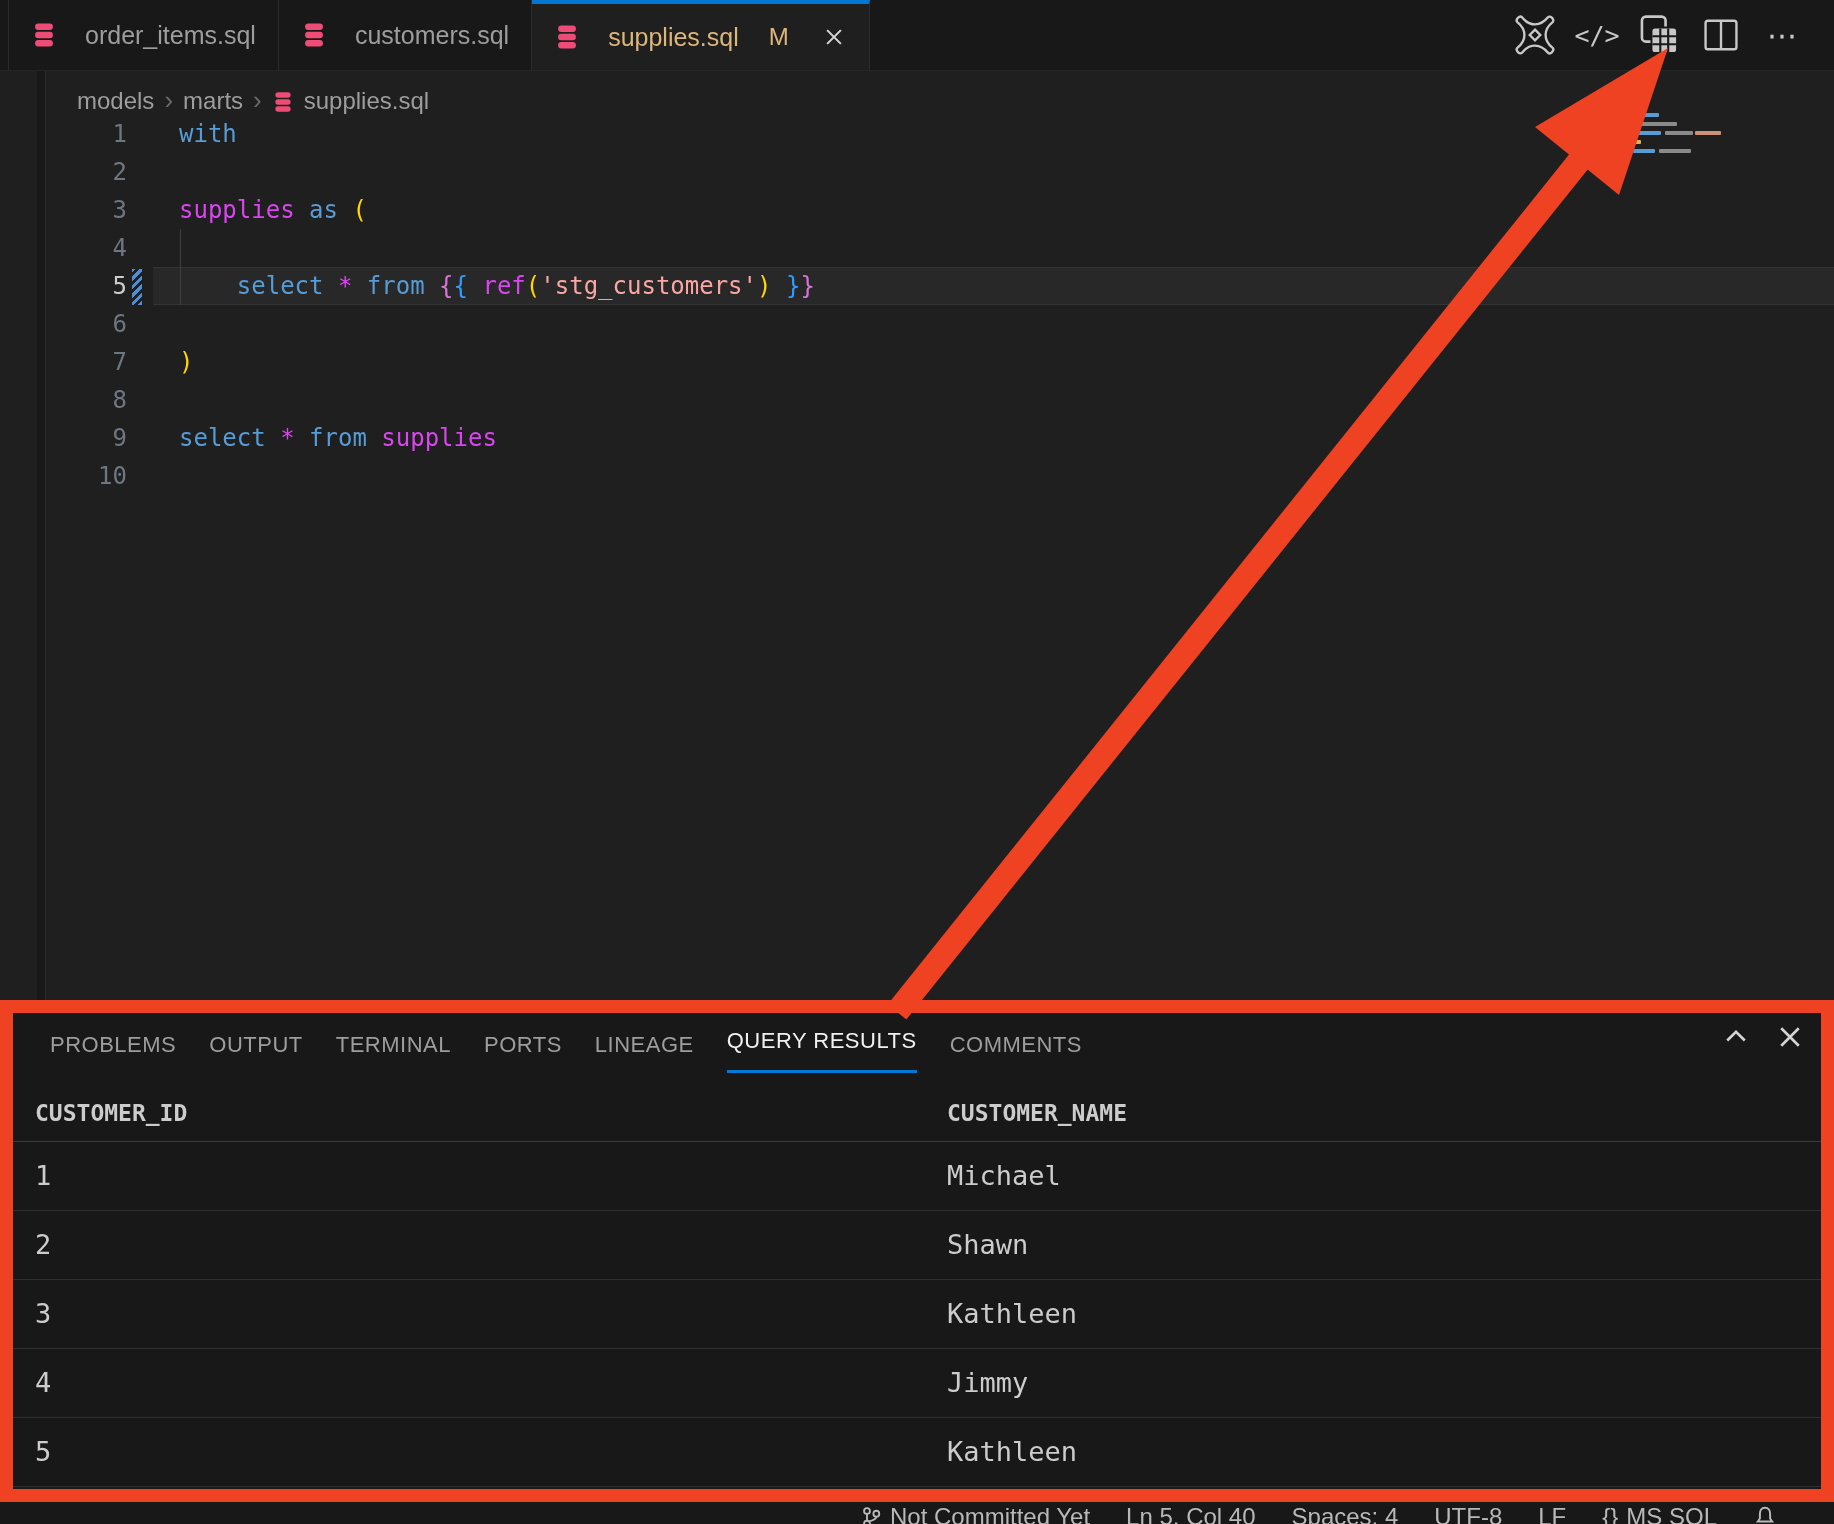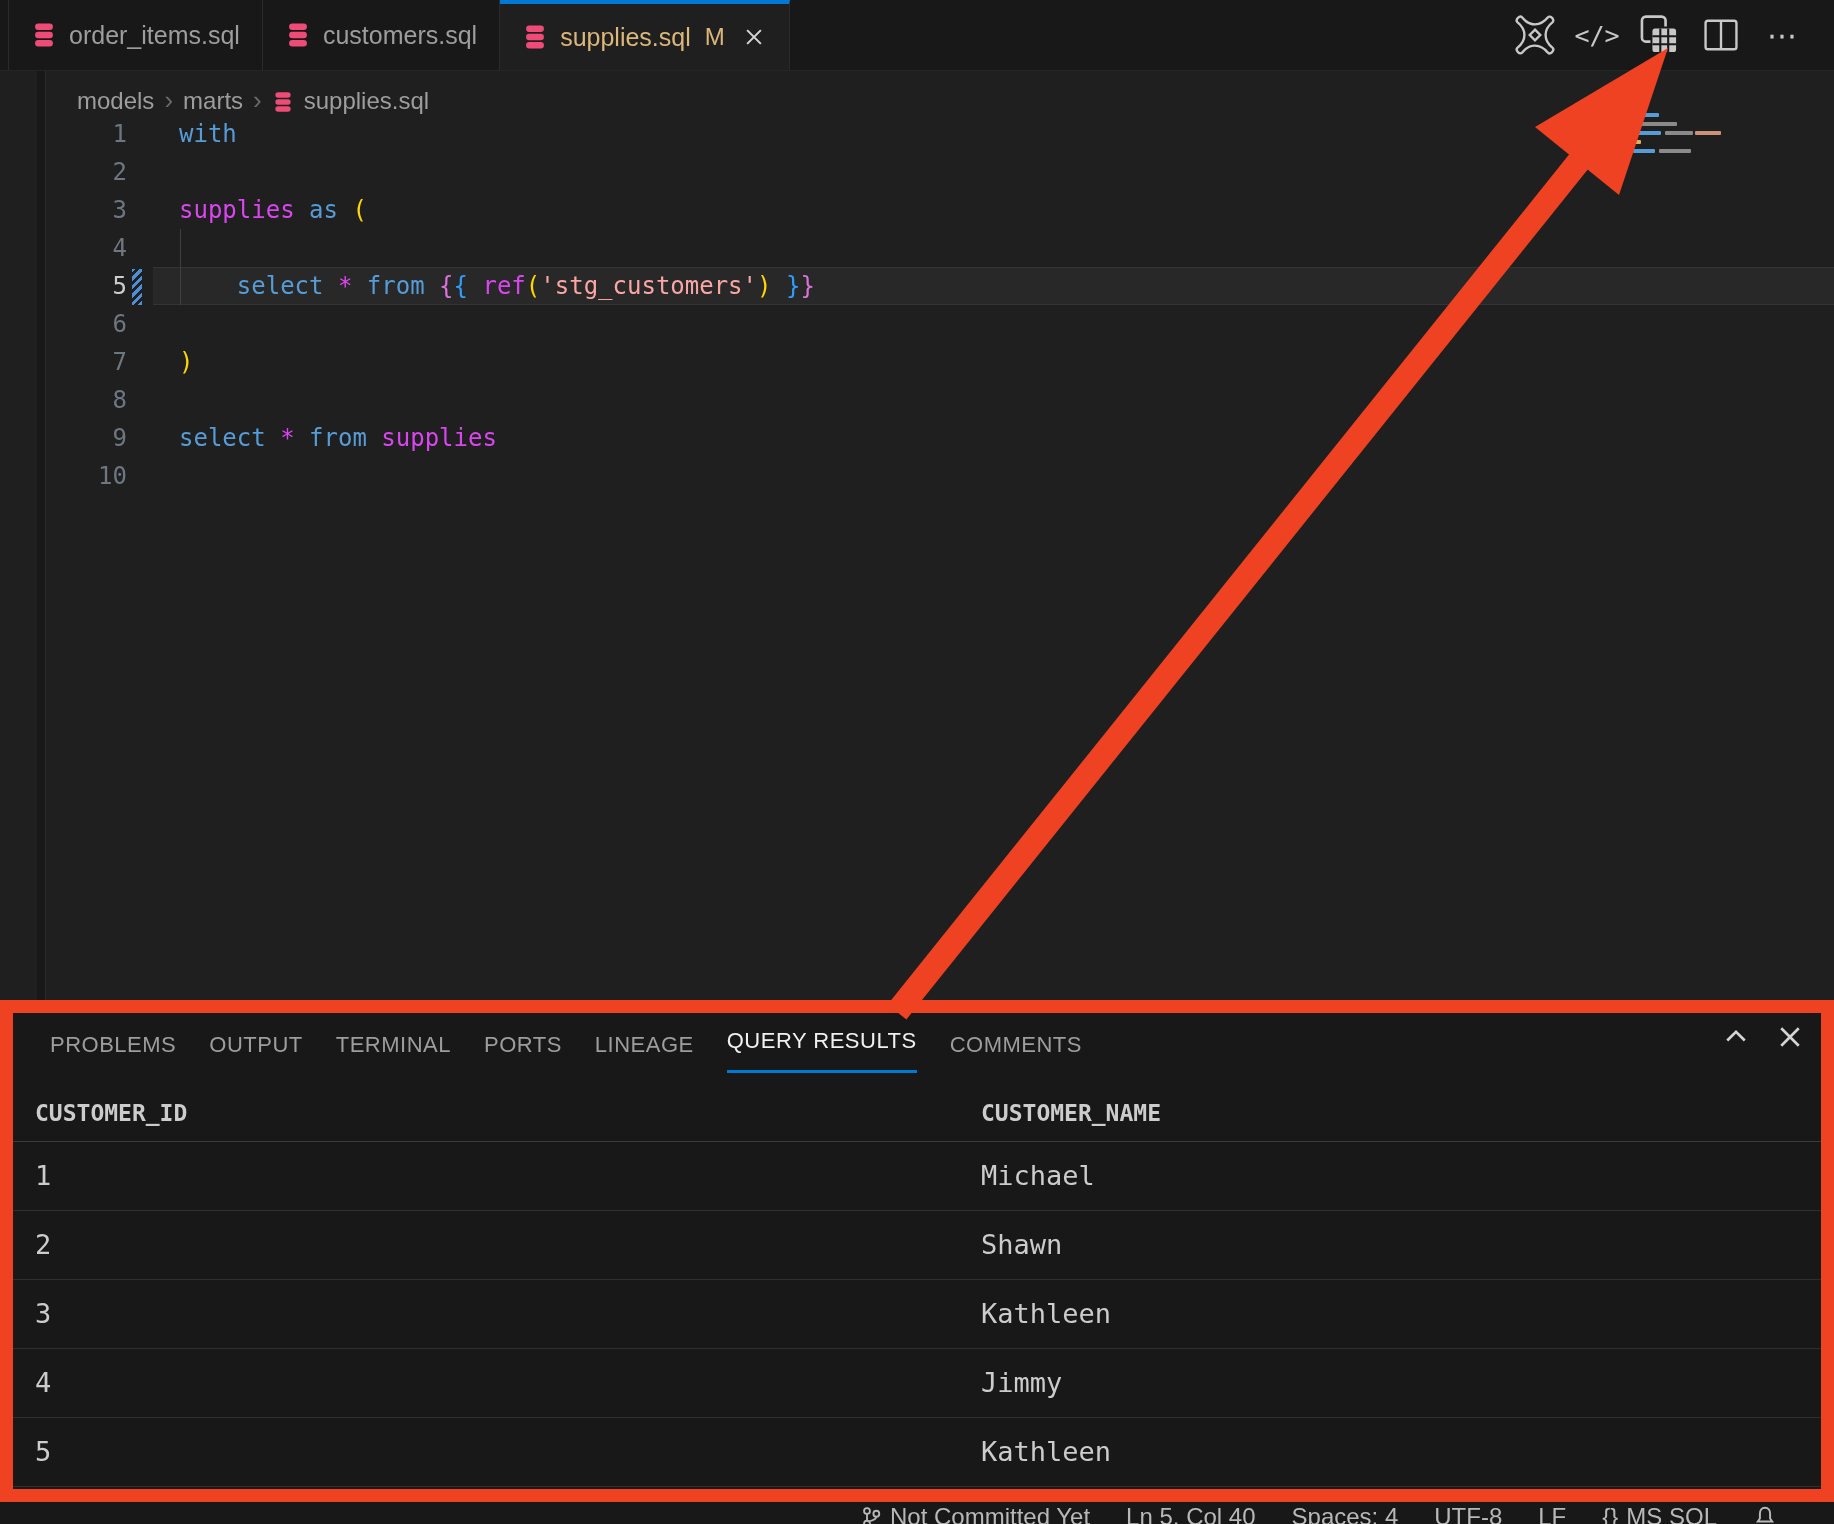--- a/index.html
+++ b/index.html
@@ -1,21 +1,21 @@
 <!DOCTYPE html>
 <html><head>
 <meta charset="utf-8">
 <style>
   html,body{margin:0;padding:0;background:#1f1f1f;}
   #page{position:relative;width:1834px;height:1524px;background:#1f1f1f;overflow:hidden;
         font-family:"Liberation Sans",sans-serif;-webkit-font-smoothing:antialiased;}
   
   #tabbar{position:absolute;left:0;top:0;width:1834px;height:70px;background:#181818;
           border-bottom:1px solid #252525;display:flex;align-items:stretch;}
-  .tab{display:flex;align-items:center;gap:12px;padding:0 22px;border-right:1px solid #2b2b2b;
+  .tab{display:flex;align-items:center;gap:28px;padding:0 22px;border-right:1px solid #2b2b2b;
        background:#181818;color:#9d9d9d;font-size:25px;box-sizing:border-box;cursor:pointer;}
   .tab .dbicon{flex:0 0 auto;}
   .tab.italic .tlabel{font-style:italic;}
   .tab.active{background:#1f1f1f;color:#dcb67a;border-top:4px solid #0078d4;border-right:1px solid #2b2b2b;}
   .tab.active .tlabel{color:#dcb67a;}
   .mbadge{color:#dcb67a;font-size:24px;margin-left:2px;}
   .tclose{width:26px;height:26px;display:flex;align-items:center;justify-content:center;margin-left:4px;}
   #tab-left-strip{width:8px;background:#181818;border-right:1px solid #2b2b2b;}
   #toolbar{position:absolute;right:30px;top:0;height:70px;display:flex;align-items:center;gap:20px;}
   .tbicon{width:42px;height:42px;display:flex;align-items:center;justify-content:center;cursor:pointer;}
@@ -50,21 +50,21 @@
   #panel-tabs{position:absolute;left:50px;top:13px;height:62px;display:flex;align-items:center;gap:33px;}
   .ptab{font-size:22px;color:#9d9d9d;letter-spacing:.5px;cursor:pointer;padding-bottom:0;}
   .ptab.active{color:#f0f0f0;padding-bottom:16px;border-bottom:3px solid #0078d4;margin-bottom:-10px;}
   #panel-actions{position:absolute;right:28px;top:20px;display:flex;gap:22px;align-items:center;}
   .pact{width:32px;height:32px;display:flex;align-items:center;justify-content:center;cursor:pointer;}
   
   #results{position:absolute;left:0;top:85px;width:1834px;font-family:"DejaVu Sans Mono",monospace;color:#cccccc;}
   #thead{position:relative;height:55px;line-height:55px;font-size:23px;font-weight:bold;border-bottom:1px solid #3a3a3a;}
   .trow{position:relative;height:68px;line-height:68px;font-size:27px;border-bottom:1px solid #2f2f2f;cursor:default;}
   .c1{position:absolute;left:35px;top:0;}
-  .c2{position:absolute;left:947px;top:0;margin-left:34px;}
+  .c2{position:absolute;left:947px;top:0;}
   
   #statusbar{position:absolute;left:0;top:1502px;width:1834px;height:22px;background:#181818;overflow:hidden;}
   #status-items{position:absolute;left:860px;top:1px;display:flex;gap:36px;align-items:center;
                 font-size:24px;color:#b8b8b8;white-space:nowrap;}
   .sitem{display:flex;align-items:center;gap:8px;cursor:pointer;}
   
   #anno-rect{position:absolute;left:0;top:1000px;width:1834px;height:502px;box-sizing:border-box;
              border:13px solid #ee4223;pointer-events:none;z-index:40;}
   #anno-arrow{position:absolute;left:0;top:0;width:1834px;height:1524px;pointer-events:none;z-index:50;}
 </style>

